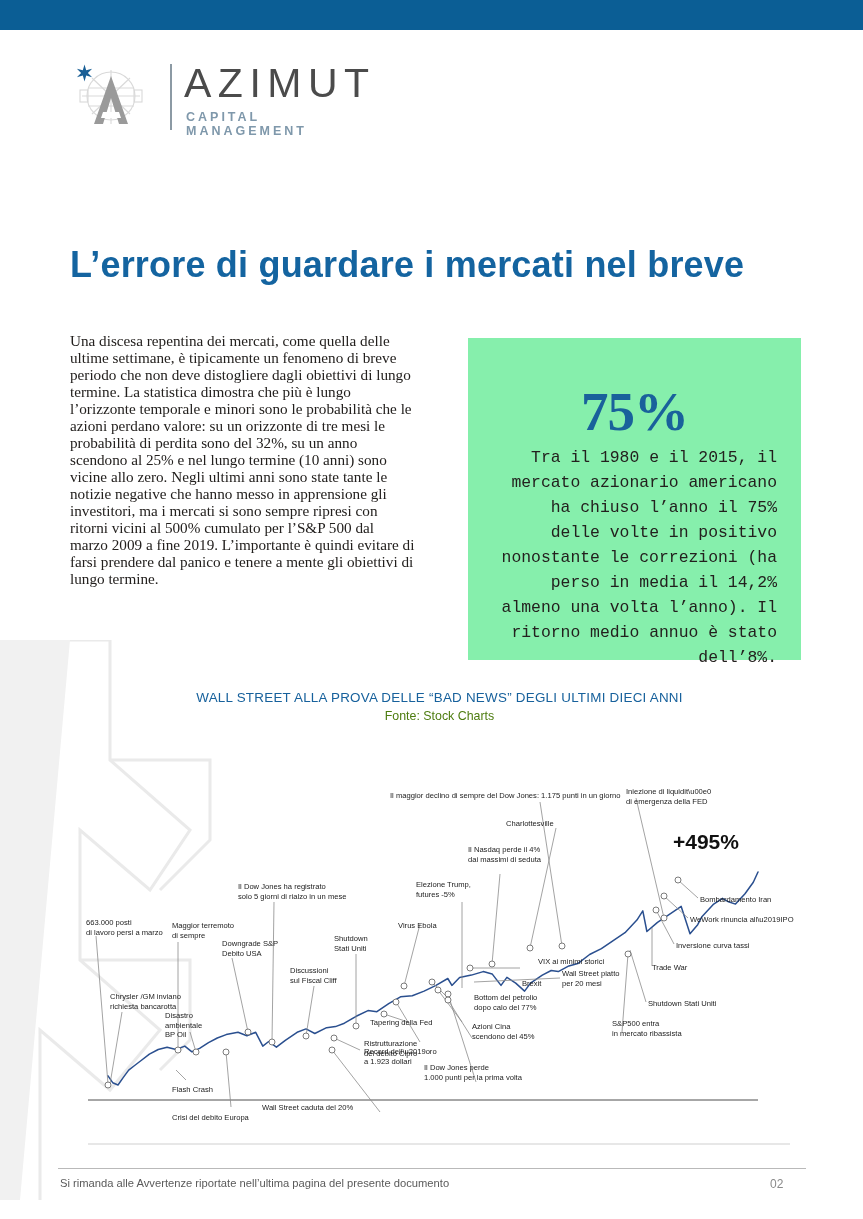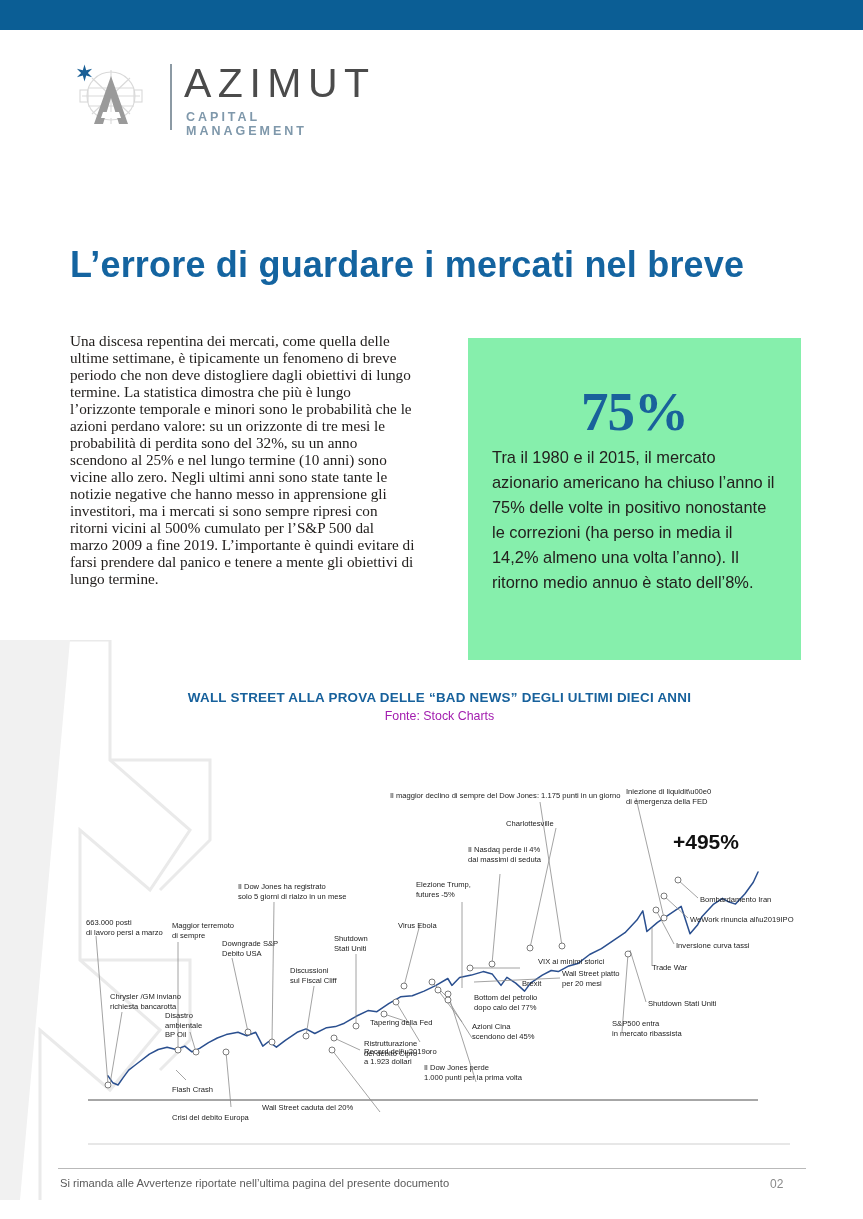--- a/index.html
+++ b/index.html
@@ -110,47 +110,47 @@
     font-family: "Liberation Serif", serif;
     font-weight: bold;
     font-size: 55px;
     color: #19619b;
     letter-spacing: -1px;
     line-height: 55px;
   }
   .stat-text {
     margin-top: 6px;
     padding: 0 24px;
-    text-align: left;
-    font-family: Liberation Sans, sans-serif;
+    text-align: right;
+    font-family: Liberation Mono, monospace;
     font-size: 16.4px;
     line-height: 25px;
     color: #23201e;
   }
 
   
   .chart-block {
     position: absolute;
     left: 0; top: 690px;
     width: 863px;
     height: 470px;
     z-index: 5;
   }
   .chart-title {
     text-align: center;
     font-size: 13.4px;
-    font-weight: bold;
+    font-weight: normal;
     color: #17619c;
     letter-spacing: 0.25px;
     padding-left: 16px;
   }
   .chart-source {
     text-align: center;
     font-size: 12.4px;
-    color: #a21caf;
+    color: #4d7c0f;
     margin-top: 4px;
     padding-left: 16px;
   }
   .chart-canvas {
     position: absolute;
     left: 0; top: 42px;
     width: 863px;
     height: 420px;
   }
 

